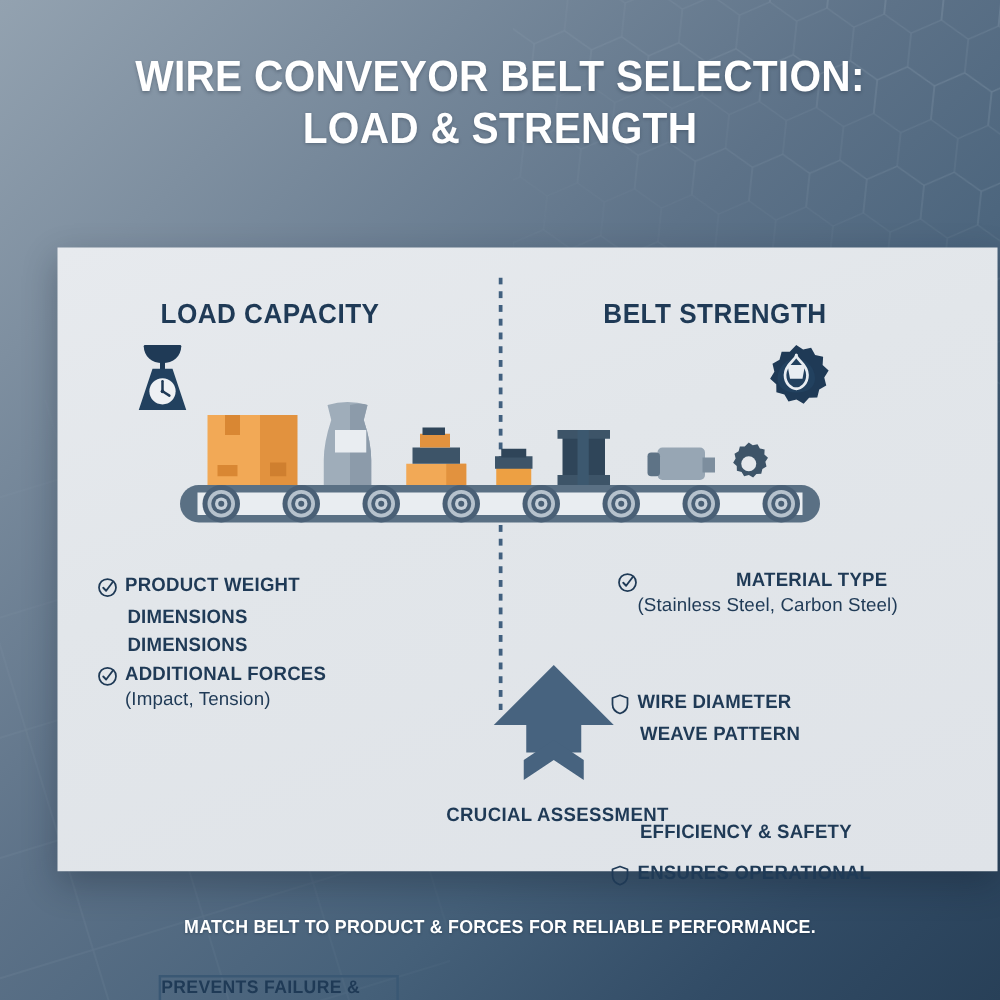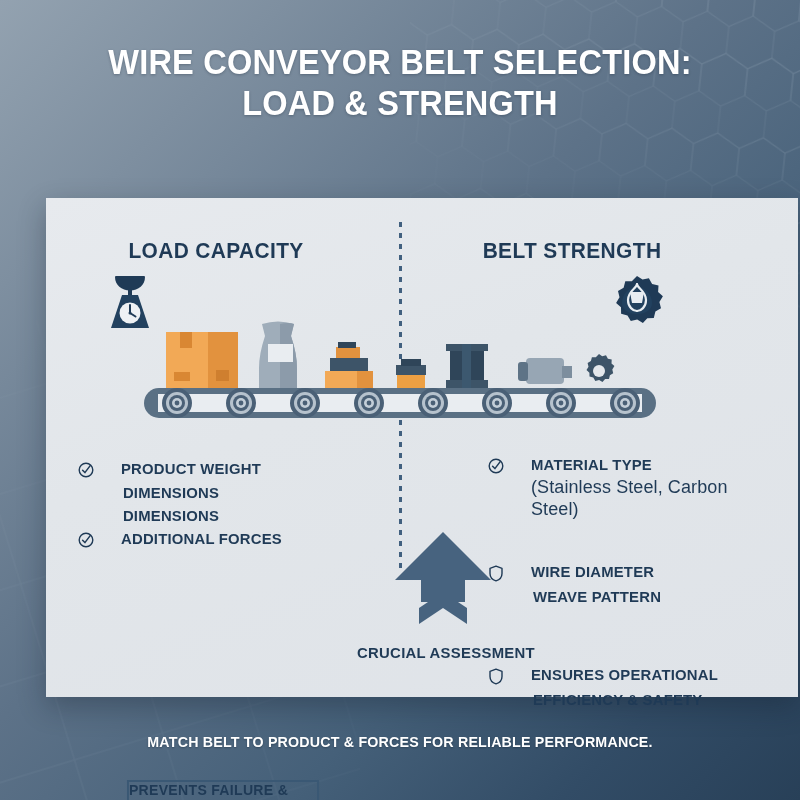--- a/index.html
+++ b/index.html
@@ -53,25 +53,25 @@
     position:absolute;left:353px;top:24px;width:3px;height:346px;
     background-image:linear-gradient(#41607f 50%, rgba(255,255,255,0) 0%);
     background-size:3px 11px;background-repeat:repeat-y;
   }
 
   .conveyor{position:absolute;left:98px;top:120px;}
 
   .bullets{position:absolute;}
   .bullets.left{left:32px;top:262px;width:320px;}
   .bullets.right{left:442px;top:258px;width:270px;}
-  .bullet{display:flex;align-items:flex-start;margin-bottom:14px;gap:21px;}
+  .bullet{display:flex;align-items:flex-start;margin-bottom:14px;}
   .bullet .bicon{width:22px;flex:0 0 22px;margin-top:2px;}
   .bullet .btext{color:#1f3a56;}
   .btext .bmain{font-weight:bold;font-size:15.5px;line-height:1.22;letter-spacing:.2px;transform:scaleX(.96);transform-origin:left;}
-  .btext .bsub{font-weight:normal;font-size:18px;line-height:1.24;margin-top:1px;letter-spacing:.1px;}
+  .btext .bsub{font-weight:normal;font-size:15px;line-height:1.24;margin-top:1px;letter-spacing:.1px;}
   .bullet.indent .bmain{padding-left:2px;}
 
   .badge{
     position:absolute;left:78px;top:582px;width:194px;height:32px;
     border:2px solid #3a5874;display:flex;align-items:center;justify-content:center;
     color:#1f3a56;font-weight:bold;font-size:14.5px;letter-spacing:.3px;
     transform:scaleX(.97);
   }
 
   .center-arrow{position:absolute;left:345px;top:332px;}
@@ -300,26 +300,27 @@
       </div>
       <div class="bullet">
         <span class="bicon">
           <svg width="16" height="16" viewBox="0 0 16 16">
               <circle cx="8" cy="8" r="6.8" fill="none" stroke="#1f3a56" stroke-width="1.4"></circle>
               <path d="M4.6 8.2 L6.9 10.6 L12.2 3.6" fill="none" stroke="#1f3a56" stroke-width="1.5" stroke-linecap="round" stroke-linejoin="round"></path>
             </svg>
         </span>
         <span class="btext">
           <div class="bmain">ADDITIONAL FORCES</div>
+          <div class="bsub">(Impact, Tension)</div>
         </span>
       </div>
     </div>
 
     <div class="bullets right">
-      <div class="bullet" style="margin-bottom:42px;">
+      <div class="bullet" style="margin-bottom:58px;text-align:right;">
         <span class="bicon">
           <svg width="16" height="16" viewBox="0 0 16 16">
               <circle cx="8" cy="8" r="6.8" fill="none" stroke="#1f3a56" stroke-width="1.4"></circle>
               <path d="M4.6 8.2 L6.9 10.6 L12.2 3.6" fill="none" stroke="#1f3a56" stroke-width="1.5" stroke-linecap="round" stroke-linejoin="round"></path>
             </svg>
         </span>
         <span class="btext">
           <div class="bmain">MATERIAL TYPE</div>
           <div class="bsub">(Stainless Steel, Carbon Steel)</div>
         </span>
@@ -333,34 +334,34 @@
         <span class="btext">
           <div class="bmain">WIRE DIAMETER</div>
         </span>
       </div>
       <div class="bullet indent" style="margin-bottom:60px;">
         <span class="bicon"></span>
         <span class="btext">
           <div class="bmain">WEAVE PATTERN</div>
         </span>
       </div>
+      <div class="bullet indent">
+        <span class="bicon"></span>
+        <span class="btext">
+          <div class="bmain">EFFICIENCY &amp; SAFETY</div>
+        </span>
+      </div>
       <div class="bullet" style="margin-bottom:2px;">
         <span class="bicon">
           <svg width="16" height="17" viewBox="0 0 16 17">
               <path d="M8 1.2 L14 3.4 V8.4 C14 12.2 11.2 14.8 8 15.8 C4.8 14.8 2 12.2 2 8.4 V3.4 Z" fill="none" stroke="#1f3a56" stroke-width="1.4" stroke-linejoin="round"></path>
             </svg>
         </span>
         <span class="btext">
           <div class="bmain">ENSURES OPERATIONAL</div>
-        </span>
-      </div>
-      <div class="bullet indent">
-        <span class="bicon"></span>
-        <span class="btext">
-          <div class="bmain">EFFICIENCY &amp; SAFETY</div>
         </span>
       </div>
     </div>
 
     <div class="badge">PREVENTS FAILURE &amp; WEAR</div>
 
     <div class="center-arrow">
       <svg width="104" height="100" viewBox="0 0 104 100">
         <path d="M52 2 L100 50 L74 50 L74 72 L30 72 L30 50 L4 50 Z" fill="#47637f"></path>
         <path d="M52 78 L76 94 L76 78 L52 62 L28 78 L28 94 Z" fill="#47637f"></path>

